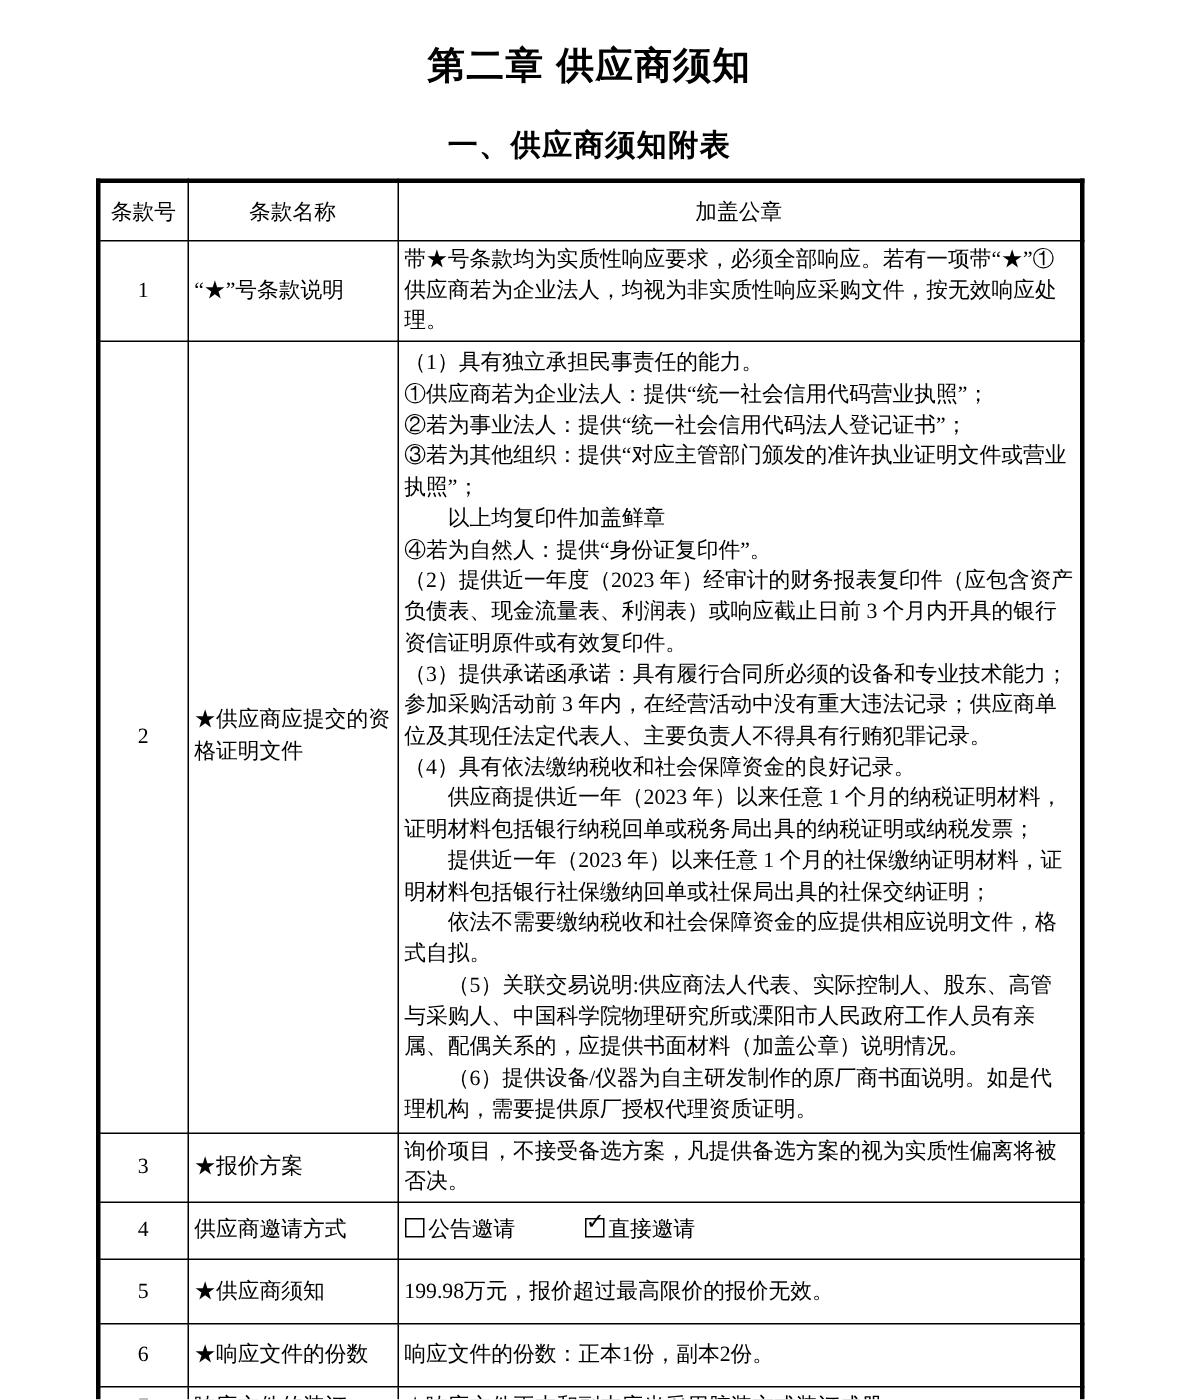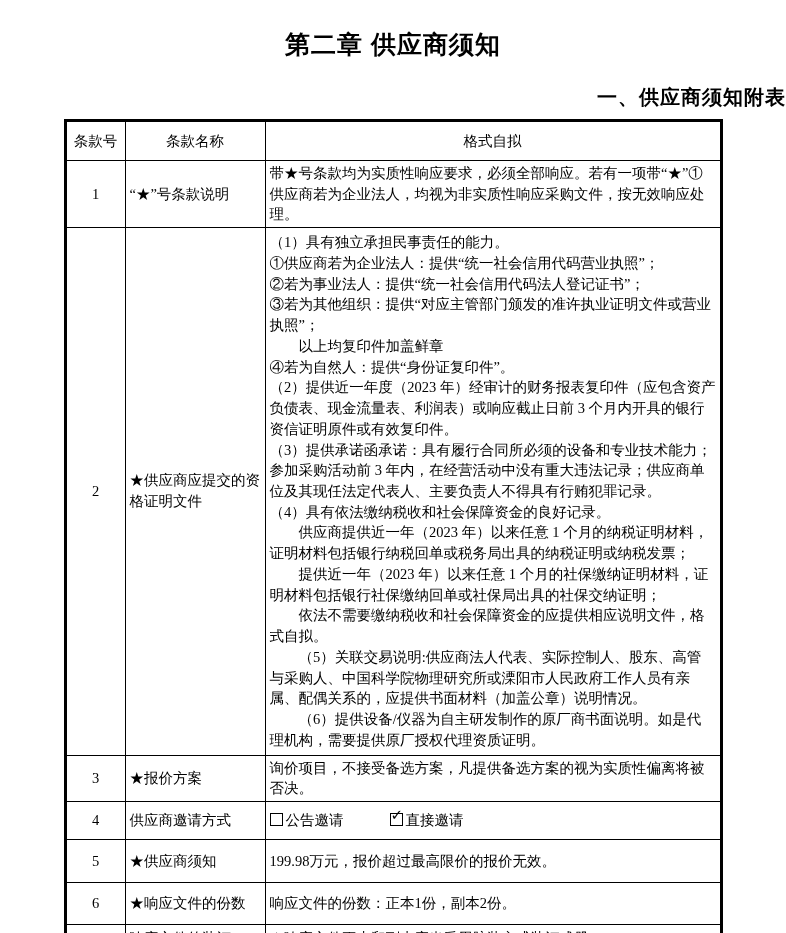--- a/index.html
+++ b/index.html
@@ -22,21 +22,21 @@
     margin: 0;
     text-align: center;
     font-family: "Liberation Sans", "DejaVu Sans", sans-serif;
     font-weight: bold;
     font-size: 25px;
     line-height: 36px;
     letter-spacing: 1px;
   }
   h2.section-title {
     margin: 21px 0 0 0;
-    text-align: right;
+    text-align: center;
     font-family: "Liberation Sans", "DejaVu Sans", sans-serif;
     font-weight: bold;
     font-size: 20px;
     line-height: 28px;
     letter-spacing: 1px;
   }
   table.notice-table {
     width: 656px;
     margin: 8px auto 0 auto;
     border-collapse: collapse;
@@ -120,21 +120,21 @@
   <table class="notice-table">
     <colgroup>
       <col class="c-no">
       <col class="c-name">
       <col class="c-desc">
     </colgroup>
     <thead>
       <tr class="row-header">
         <th class="h-cell">条款号</th>
         <th class="h-cell">条款名称</th>
-        <th class="h-cell">格式自拟</th>
+        <th class="h-cell">加盖公章</th>
       </tr>
     </thead>
     <tbody>
       <tr class="row-1">
         <td class="no-cell">1</td>
         <td class="name-cell">“★”号条款说明</td>
         <td class="desc-cell">
             <span class="pre">带★号条款均为实质性响应要求，必须全部响应。若有一项带“★”①供应商若为企业法人，均视为非实质性响应采购文件，按无效响应处理。</span>
           </td>
       </tr>

